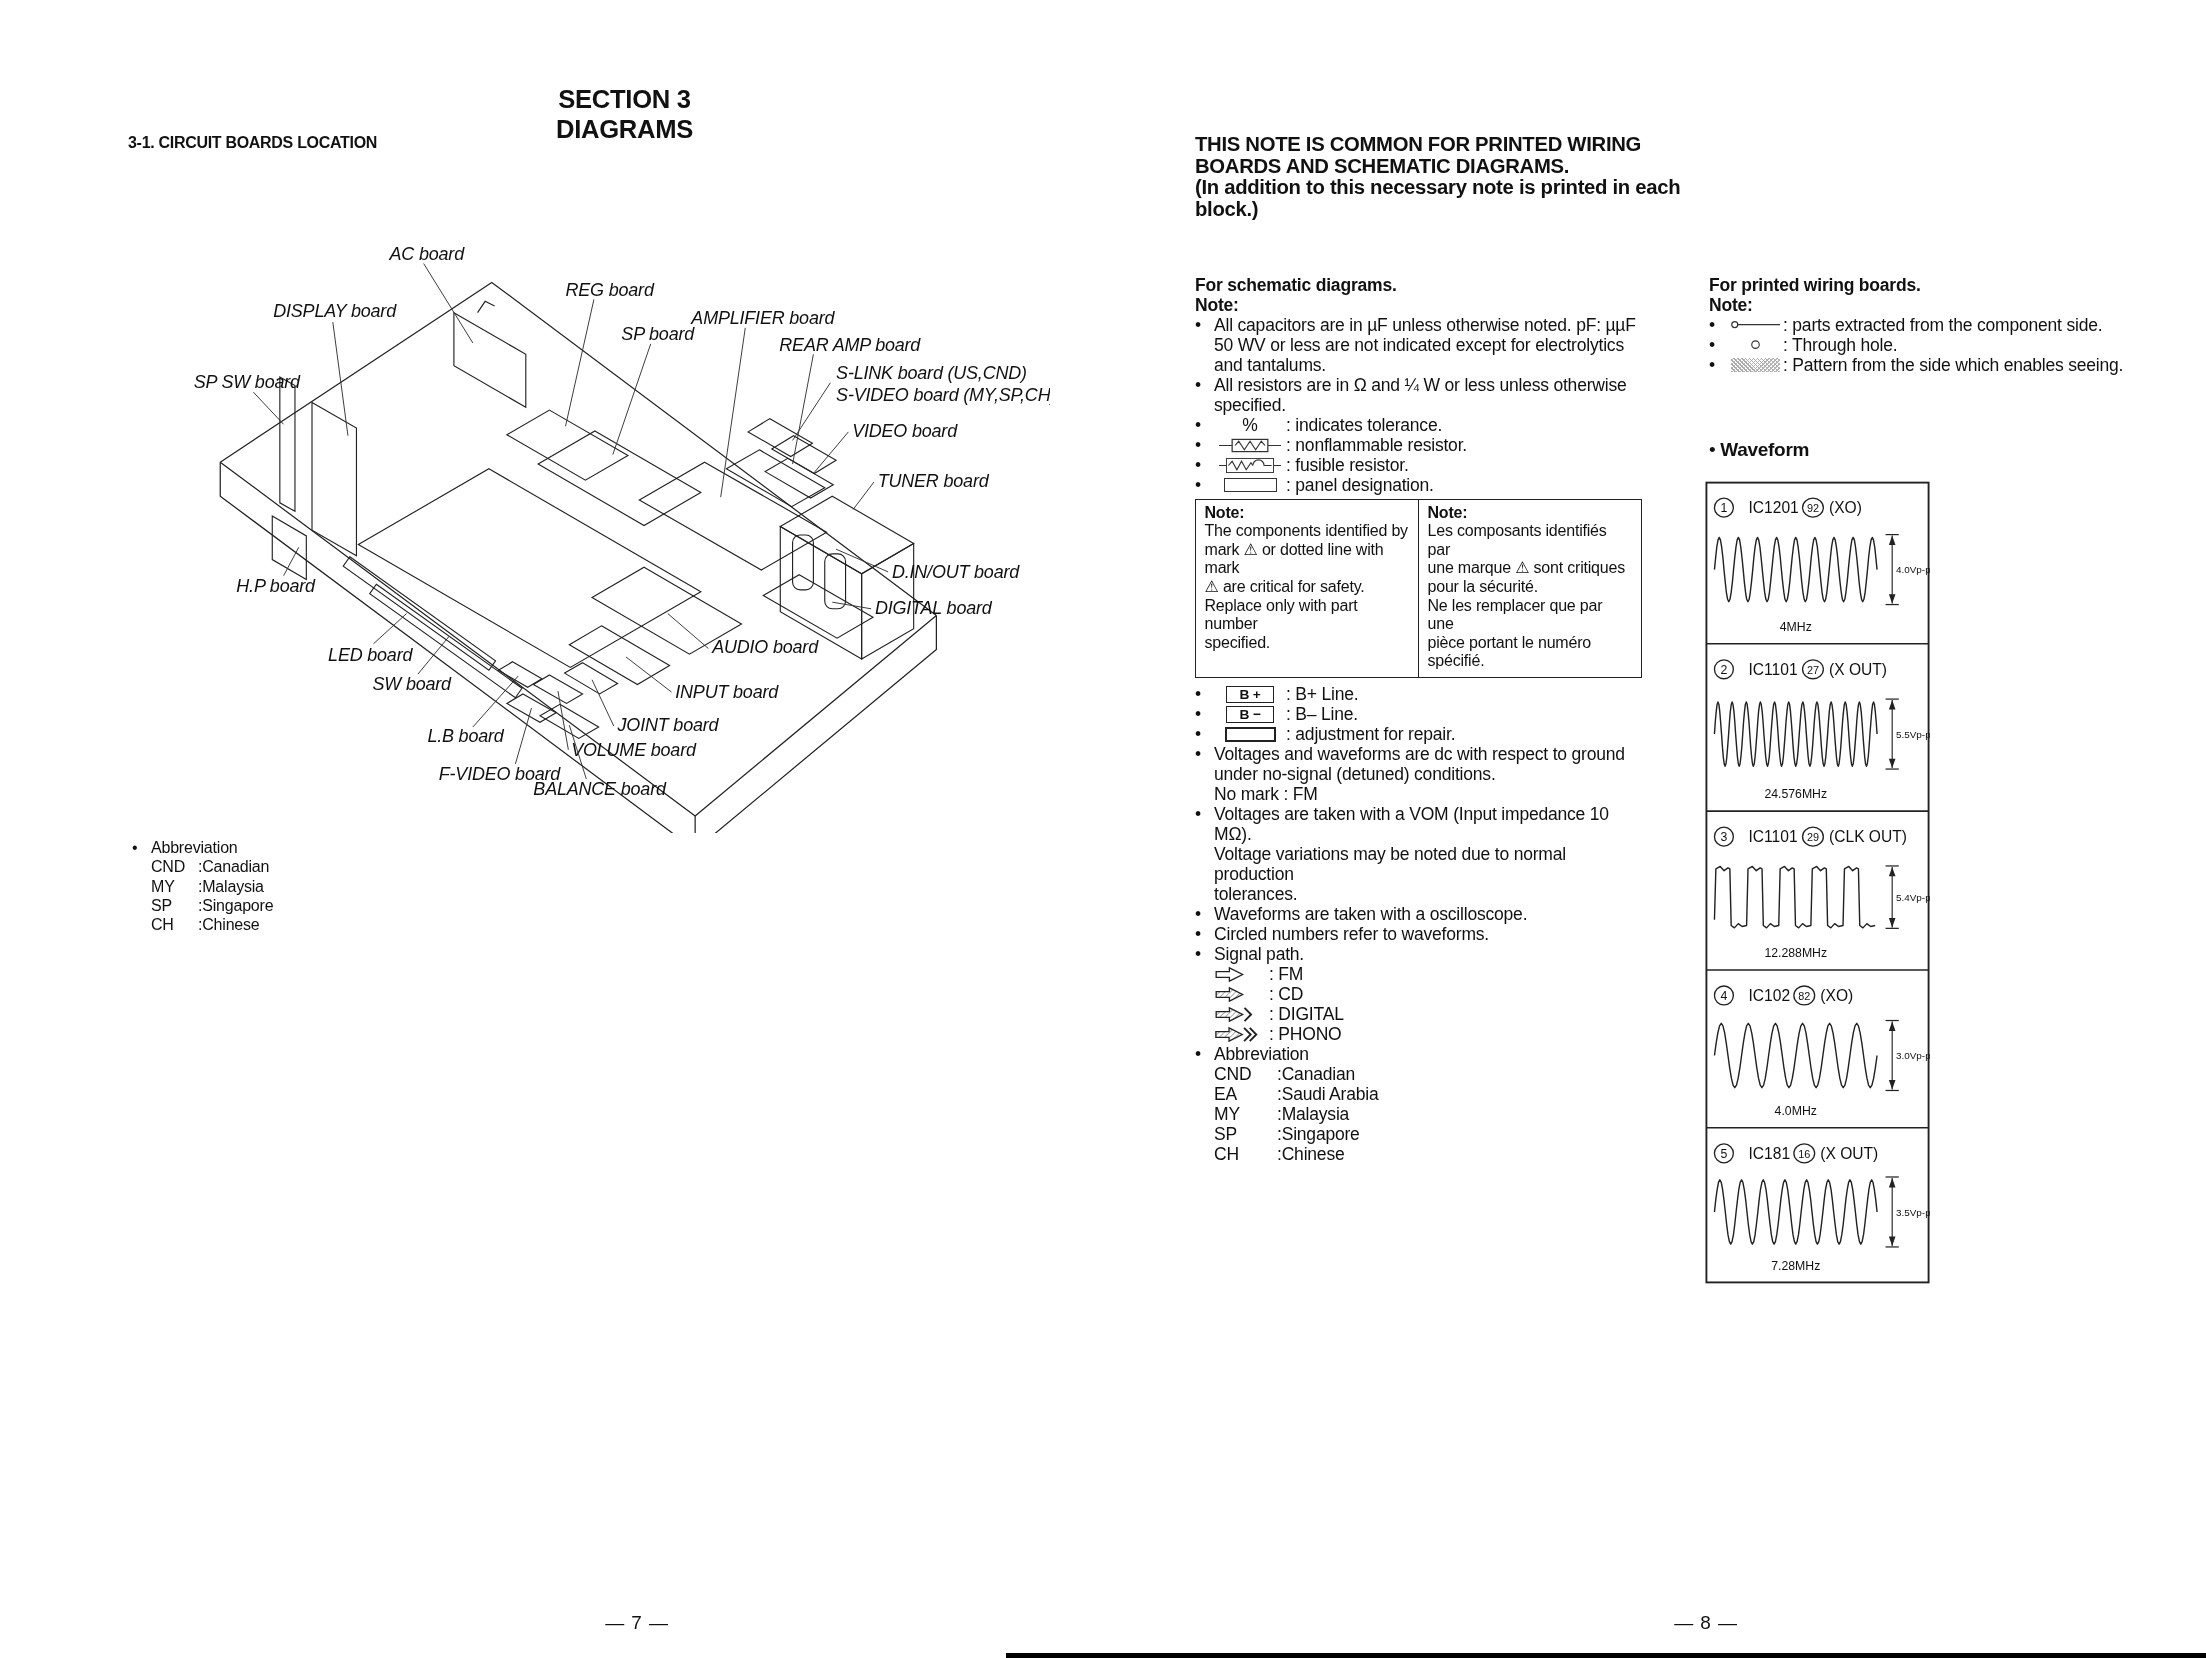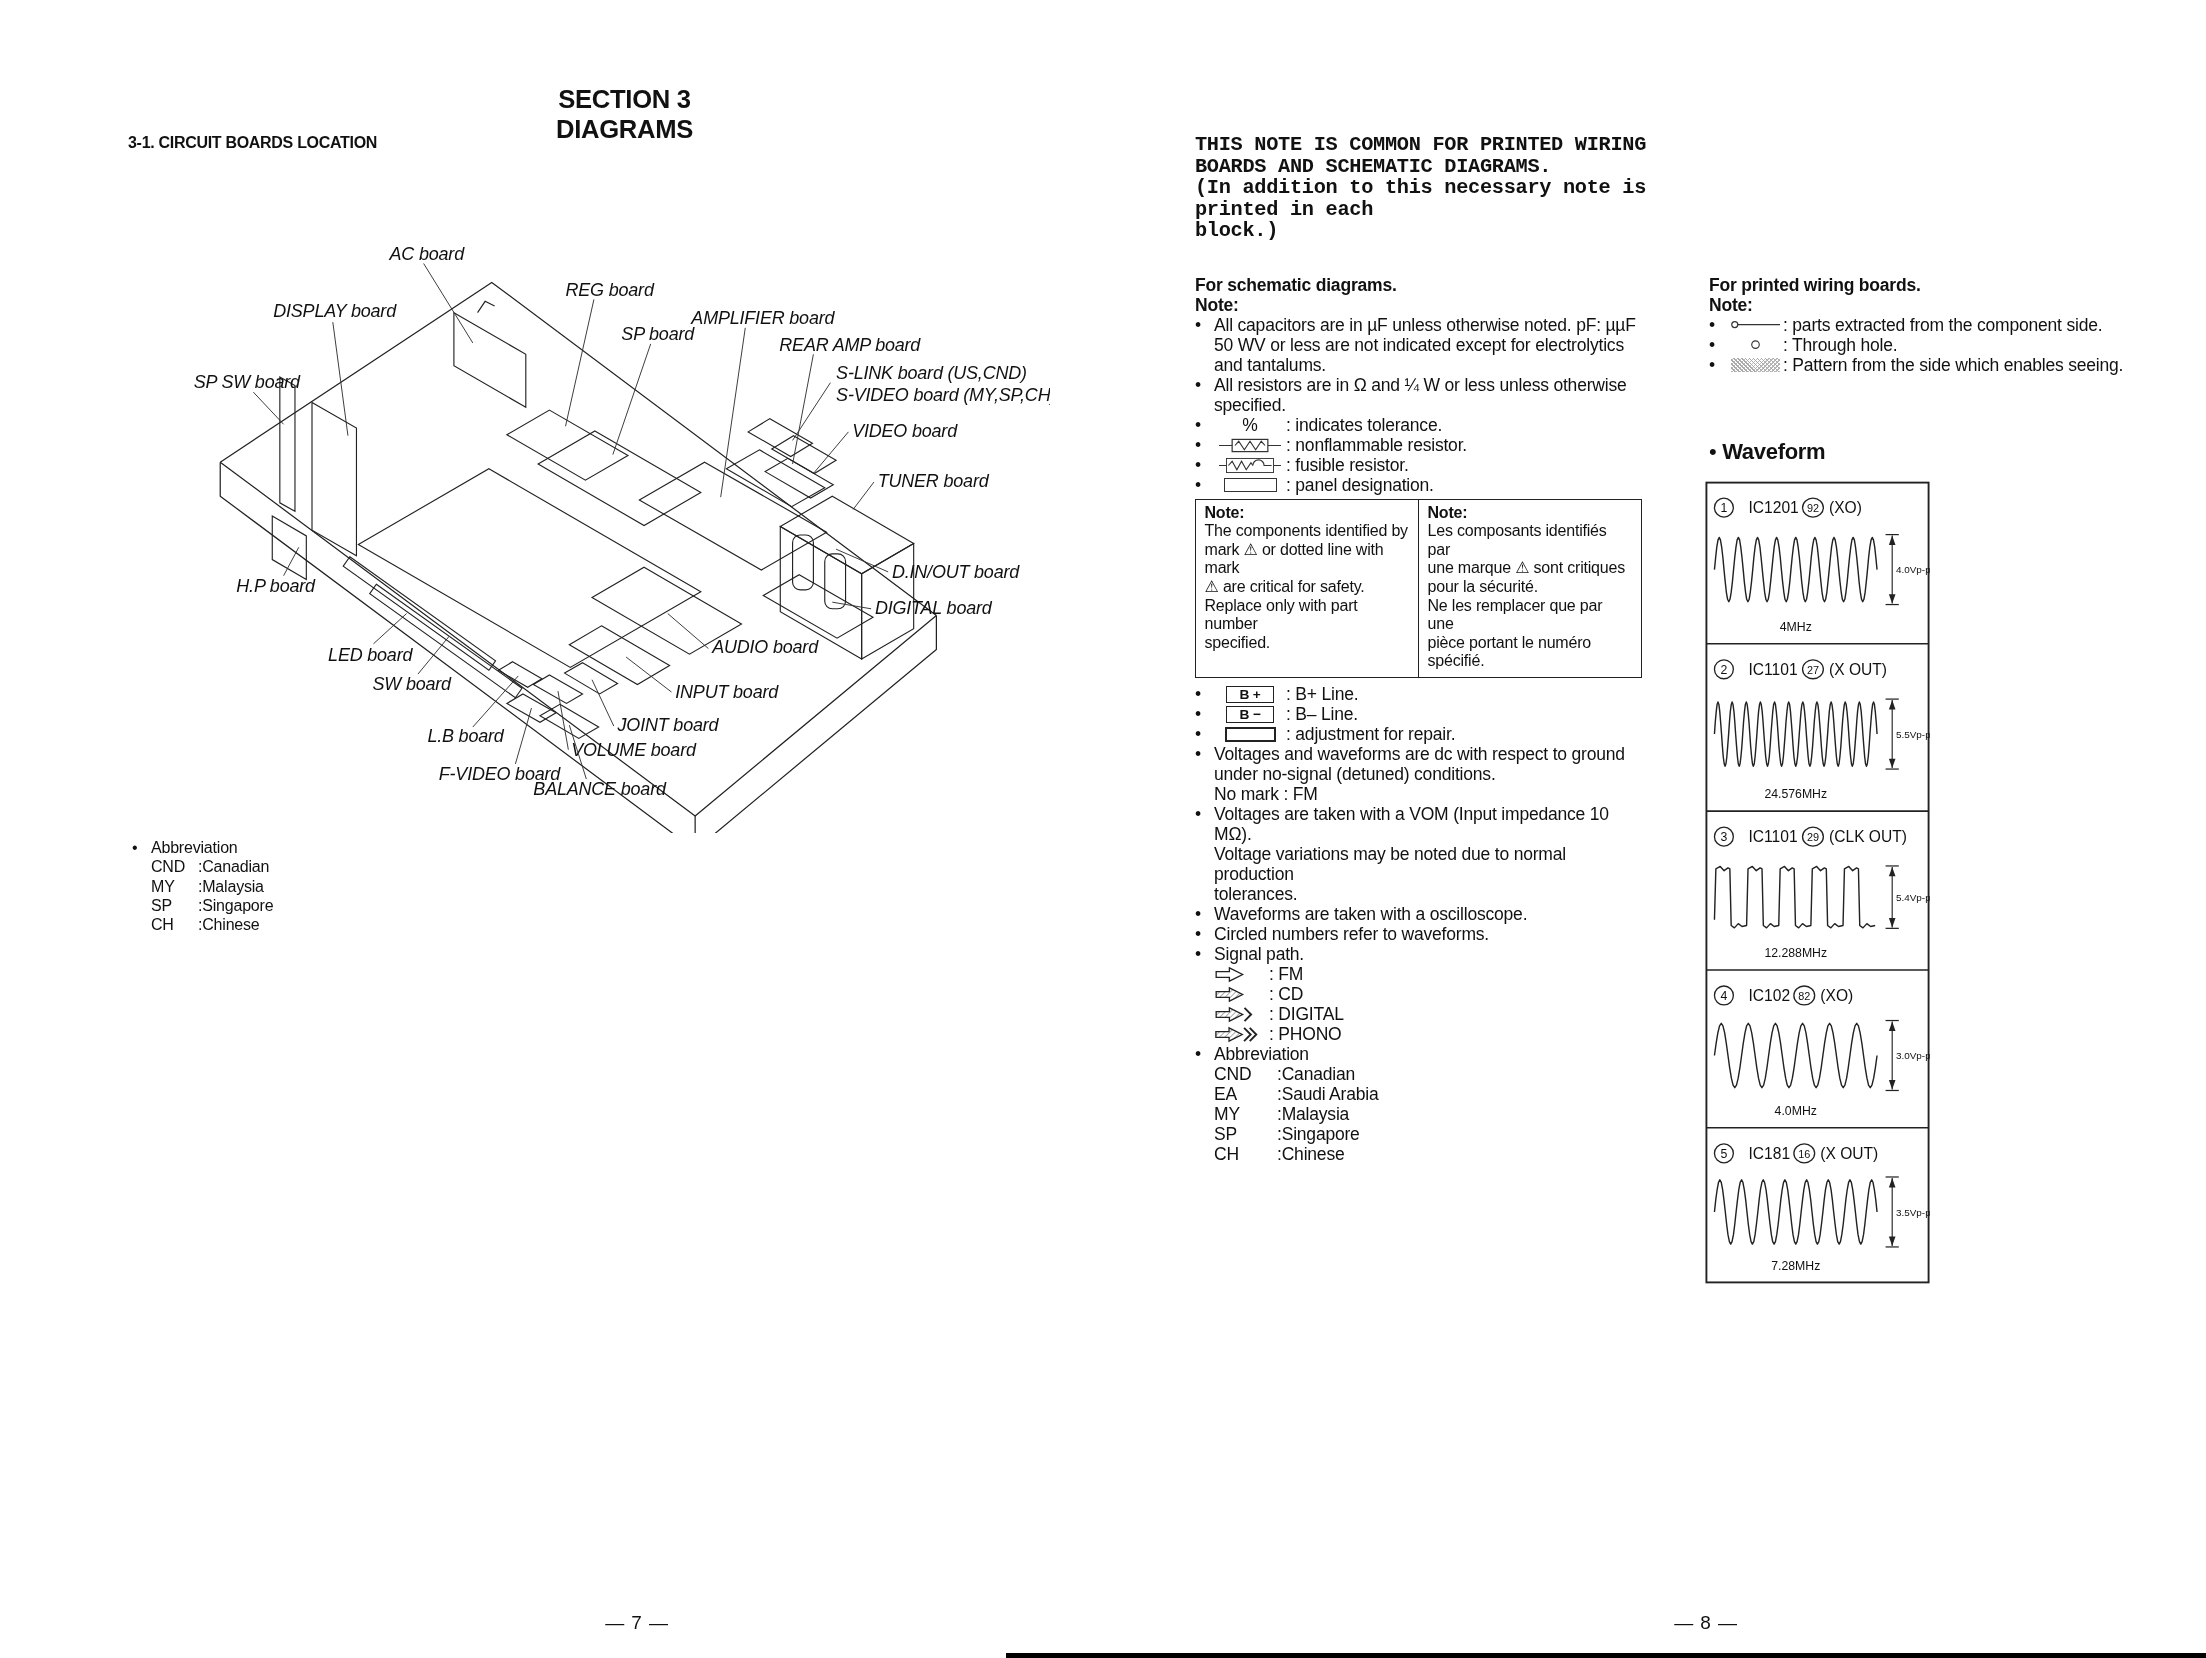--- a/index.html
+++ b/index.html
@@ -5,21 +5,21 @@
   html,body{margin:0;padding:0;background:#e8e8e8;}
   .page{position:relative;width:2207px;height:1659px;background:#ffffff;
         font-family:"Liberation Sans",sans-serif;color:#111;overflow:hidden;}
   .abs{position:absolute;}
   .bold{font-weight:bold;}
   
   .doc-title{left:454px;top:44px;width:341px;text-align:center;font-weight:bold;
              font-size:25.6px;line-height:30px;letter-spacing:-0.3px;margin-top:40px;}
   .left-heading{left:128px;top:134px;font-weight:bold;font-size:16px;letter-spacing:-0.3px;}
   .common-heading{left:1195px;top:134px;width:530px;font-weight:bold;font-size:20.3px;
-                  line-height:21.6px;letter-spacing:-0.3px;font-family:Liberation Mono, monospace;}
+                  line-height:21.6px;letter-spacing:-0.3px;}
   
   .col{font-size:17.5px;line-height:20px;letter-spacing:-0.2px;margin-top:32px;}
   .col1{left:1195px;top:243px;width:452px;}
   .col2{left:1709px;top:243px;width:498px;}
   .brow{display:flex;}
   .bu{width:19px;flex:none;}
   .btxt{flex:1;}
   .srow{display:flex;align-items:center;min-height:20px;}
   .sy{width:72px;flex:none;display:flex;justify-content:center;align-items:center;}
   .sy2{width:55px;flex:none;display:flex;justify-content:center;align-items:center;}
@@ -32,21 +32,21 @@
   .bbox{display:inline-block;border:1.9px solid #222;font-weight:bold;font-size:13.7px;
         line-height:15px;padding:0 4.7px;min-width:36px;text-align:center;}
   .adjbox{width:47px;height:11.4px;border:2.8px solid #222;display:inline-block;}
   .panelbox{width:51px;height:11.4px;border:1.5px solid #333;display:inline-block;}
   .pattern-swatch{width:49px;height:13.2px;display:inline-block;
      background:repeating-linear-gradient(45deg,#aaa 0 0.9px,transparent 0.9px 2.8px),
                 repeating-linear-gradient(-45deg,#bbb 0 0.9px,transparent 0.9px 2.8px);}
   .term{display:inline-block;width:63px;}
   .term2{display:inline-block;width:47px;}
   
-  .wf-heading{left:1709px;top:439px;font-size:22px;font-weight:bold;letter-spacing:-0.3px;}
+  .wf-heading{left:1709px;top:439px;font-size:19px;font-weight:bold;letter-spacing:-0.3px;}
   .wf-heading .bu{font-weight:normal;}
   
   .blabel{font:italic 19px "Liberation Sans",sans-serif;fill:#111;letter-spacing:-0.2px;}
   svg .ln{stroke:#222;stroke-width:1.3;fill:none;stroke-linejoin:round;}
   svg .thin{stroke:#222;stroke-width:1.2;fill:none;}
   svg .lead{stroke:#333;stroke-width:1;fill:none;}
   
   .abbr-left{left:132px;top:838px;font-size:16px;line-height:19.3px;letter-spacing:-0.2px;}
   .pageno{top:1612px;width:114px;text-align:center;font-size:19px;letter-spacing:0.9px;}
   .scan-bar{left:1006px;top:1653px;width:1201px;height:5.7px;background:#000;}

